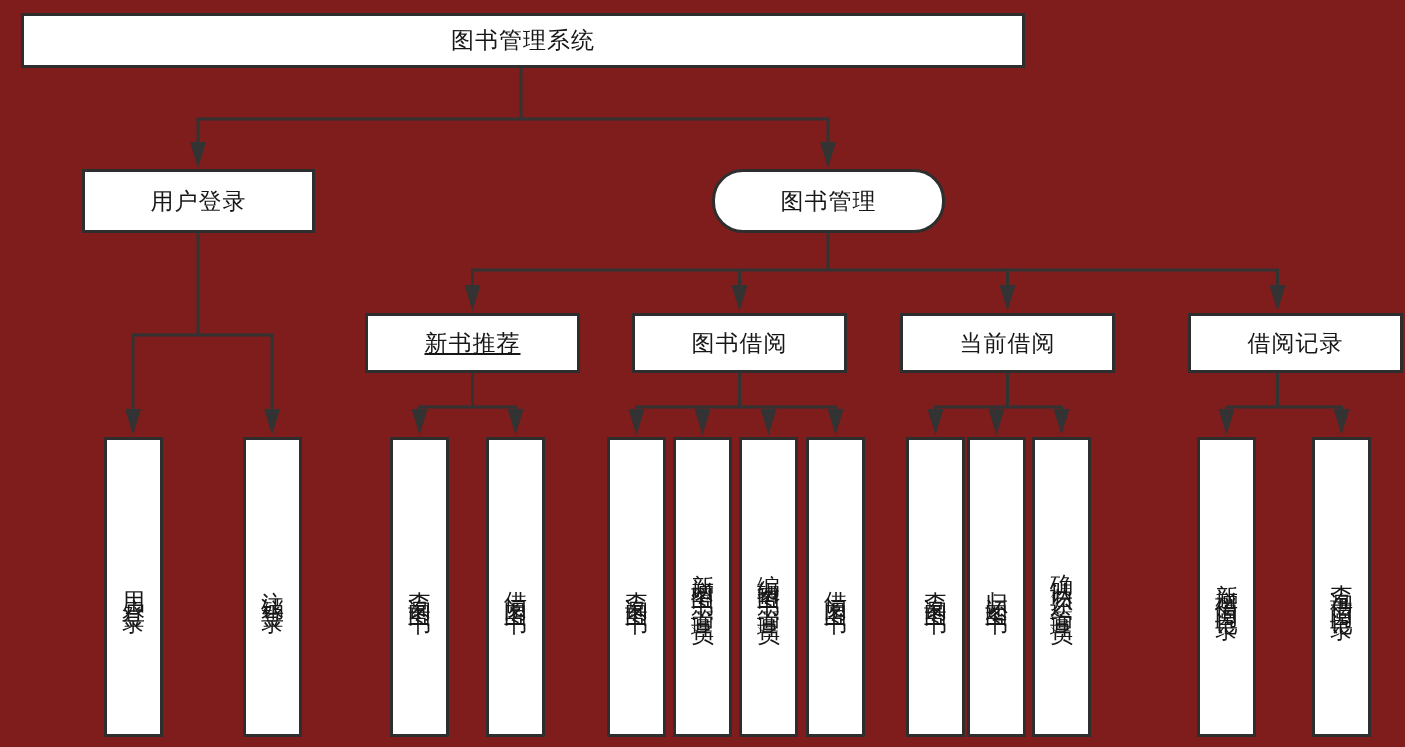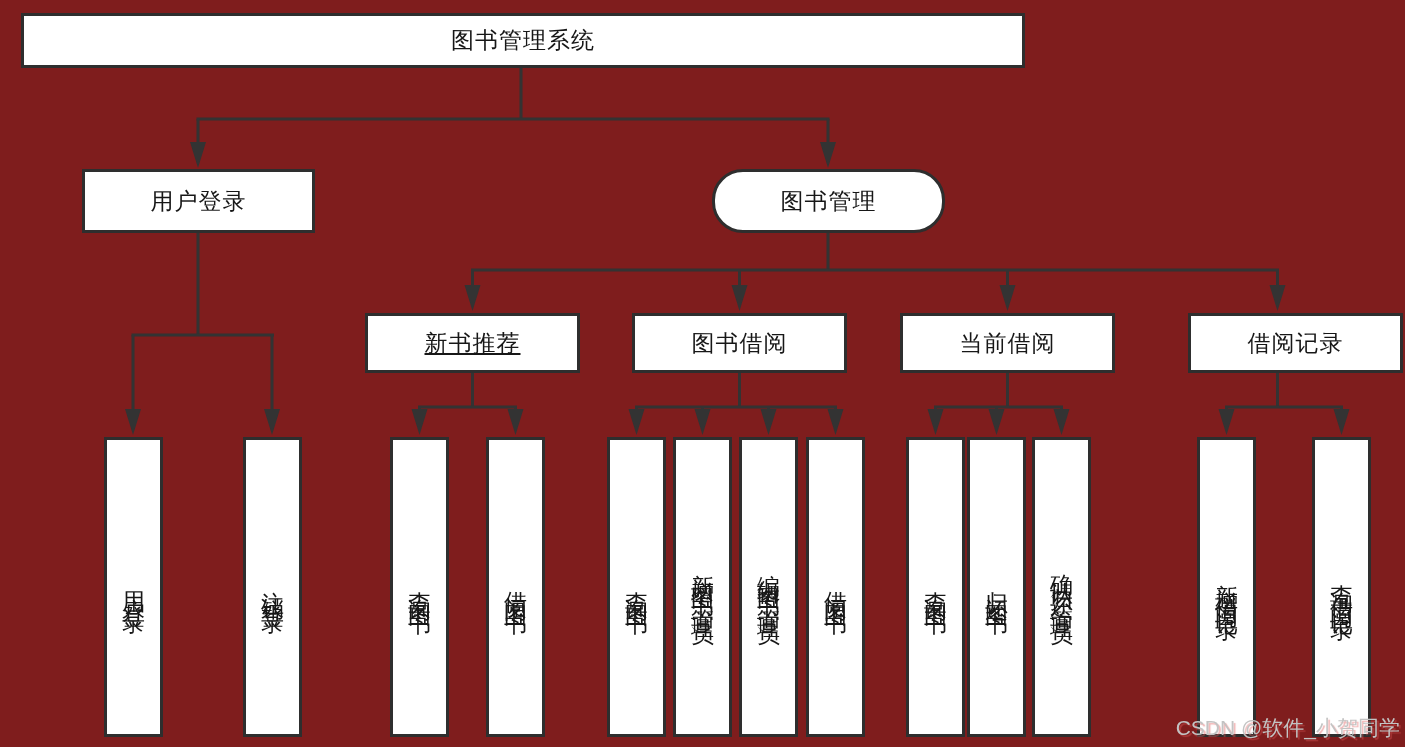--- a/index.html
+++ b/index.html
@@ -205,15 +205,14 @@
     <span>确认归还（管理员）</span>
   </div>
 
   <div class="vbox" style="left:1197px;">
     <span>新增借阅记录</span>
   </div>
   <div class="vbox" style="left:1312px;">
     <span>查询借阅记录</span>
   </div>
 
-  <div id="watermark">CSDN @软件_小贺同学</div>
 
 </div>
 
 </body></html>

